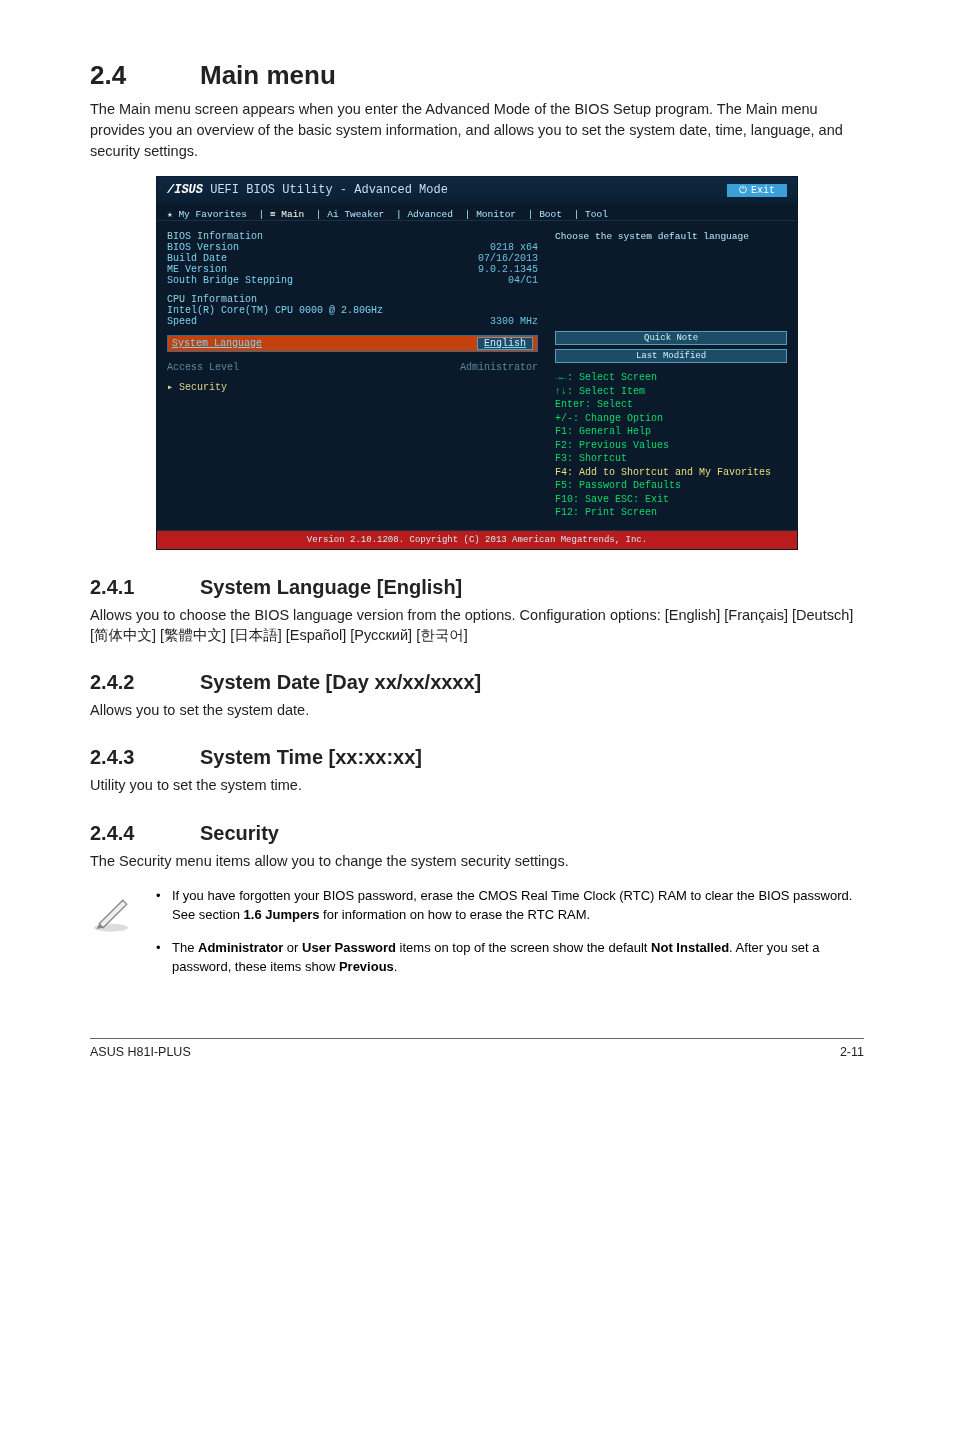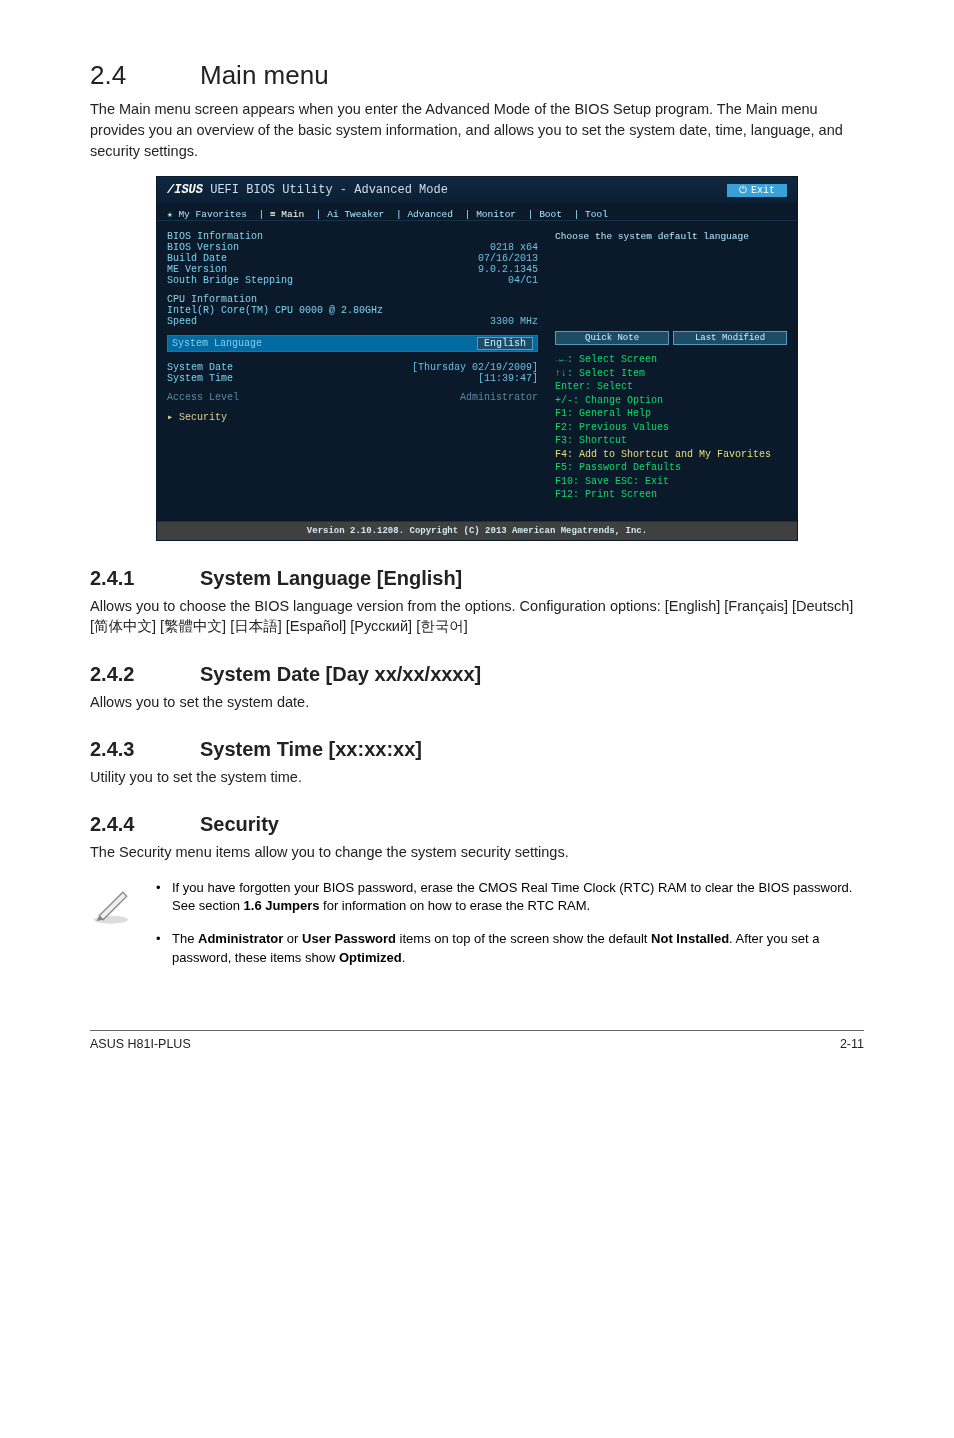--- a/index.html
+++ b/index.html
@@ -8,21 +8,21 @@
     margin: 0;
     padding: 0;
     color: #333;
     width: 954px;
   }
   .page {
     padding: 60px 90px 40px 90px;
   }
   h1.section {
     font-size: 26px;
-    font-weight: normal;
+    font-weight: bold;
     color: #222;
     margin: 0 0 8px 0;
   }
   .section-num { display:inline-block; width:110px; }
   p.body {
     font-size: 14.5px;
     line-height: 1.45;
     margin: 0 0 14px 0;
     color: #222;
   }
@@ -76,33 +76,32 @@
   }
   .bios-left { flex:1.6; }
   .bios-right { flex:1; font-size:9.5px; color:#b9e8ff; }
   .bios-left .grp { margin-bottom:8px;}
   .bios-left .hdr { color:#8fd0e8; }
   .bios-left .row { display:flex; justify-content:space-between; }
   .bios-left .val { color:#6cc0e0; }
   .bios-left .dim { color:#5a88a0; }
   .lang-row {
     display:flex; justify-content:space-between; align-items:center;
-    border:1px solid #3a6a8a; background:#0369a1;
-    padding:1px 4px; margin:6px 0 10px 0;
+    border:1px solid #3a6a8a; background:#c2410c;
+    padding:1px 4px; margin:6px 0 10px 0;text-decoration:underline;
   }
   .lang-btn { background:#1c4c66; border:1px solid #5a9abb; padding:0 6px; color:#cfefff;}
-  .qn-row { display:flex; gap:4px; margin-bottom:8px;}
+  .qn-row { display:flex; gap:4px; margin-bottom:8px;flex-direction:column;}
   .qn-btn { background:#1c4c66; border:1px solid #5a9abb; padding:1px 4px; color:#cfefff; font-size:9px; flex:1; text-align:center;}
   .help-lines { color:#0fd86a; line-height:1.35; font-size:10px;}
   .help-lines .y { color:#eadf7a;}
   .bios-footer {
     text-align:center; color:#cfe8f2; font-size:9px;
-    background:#404040; padding:4px 0;
+    background:#b91c1c; padding:4px 0;
     border-top: 1px solid #163248;
-    font-weight: bold;
   }
   .bios .sec { color:#e0cf8a; }
 
   
   .note-flex { display:flex; gap:18px; margin:16px 0 24px 0; }
   .note-icon { width:42px; flex:none; padding-top:4px; }
   .note-icon svg { width:42px; height:42px; }
   .note-body { font-size:13px; line-height:1.45; color:#000000; }
   .note-body ul { list-style:none; padding:0; margin:0;}
   .note-body li { position:relative; padding-left:22px; margin-bottom:14px;}
@@ -175,30 +174,20 @@
               <span>Intel(R) Core(TM) CPU 0000 @ 2.80GHz</span>
             </div>
           <div class="row">
               <span>Speed</span>
               <span class="val">3300 MHz</span>
             </div>
         </div>
         <div class="lang-row">
           <span>System Language</span>
           <span class="lang-btn">English</span>
-        </div>
-        <div class="grp">
-          <div class="row">
-              <span>System Date</span>
-              <span class="val">[Thursday 02/19/2009]</span>
-            </div>
-          <div class="row">
-              <span>System Time</span>
-              <span class="val">[11:39:47]</span>
-            </div>
         </div>
         <div class="row dim">
             <span>Access Level</span>
             <span class="val dim">Administrator</span>
           </div>
         <div class="sec" style="margin-top:8px;">▸ <span>Security</span></div>
       </div>
       <div class="bios-right">
         <div style="min-height:100px;">Choose the system default language</div>
         <div class="qn-row">
@@ -250,21 +239,21 @@
           <path d="M14 50 L50 14 L56 20 L20 56 Z" fill="#eee" stroke="#888" stroke-width="2"></path>
           <path d="M14 50 L10 58 L20 56 Z" fill="#888"></path>
         </svg>
     </div>
     <div class="note-body">
       <ul>
         <li>
           <span>If you have forgotten your BIOS password, erase the CMOS Real Time Clock (RTC) RAM to clear the BIOS password. See section </span><b>1.6 Jumpers</b><span> for information on how to erase the RTC RAM.</span>
         </li>
         <li>
-          <span>The </span><b>Administrator</b><span> or </span><b>User Password</b><span> items on top of the screen show the default </span><b>Not Installed</b><span>. After you set a password, these items show </span><b>Optimized</b><span>.</span>
+          <span>The </span><b>Administrator</b><span> or </span><b>User Password</b><span> items on top of the screen show the default </span><b>Not Installed</b><span>. After you set a password, these items show </span><b>Previous</b><span>.</span>
         </li>
       </ul>
     </div>
   </div>
 
   <div class="footer">
     <span>ASUS H81I-PLUS</span>
     <span>2-11</span>
   </div>
 

